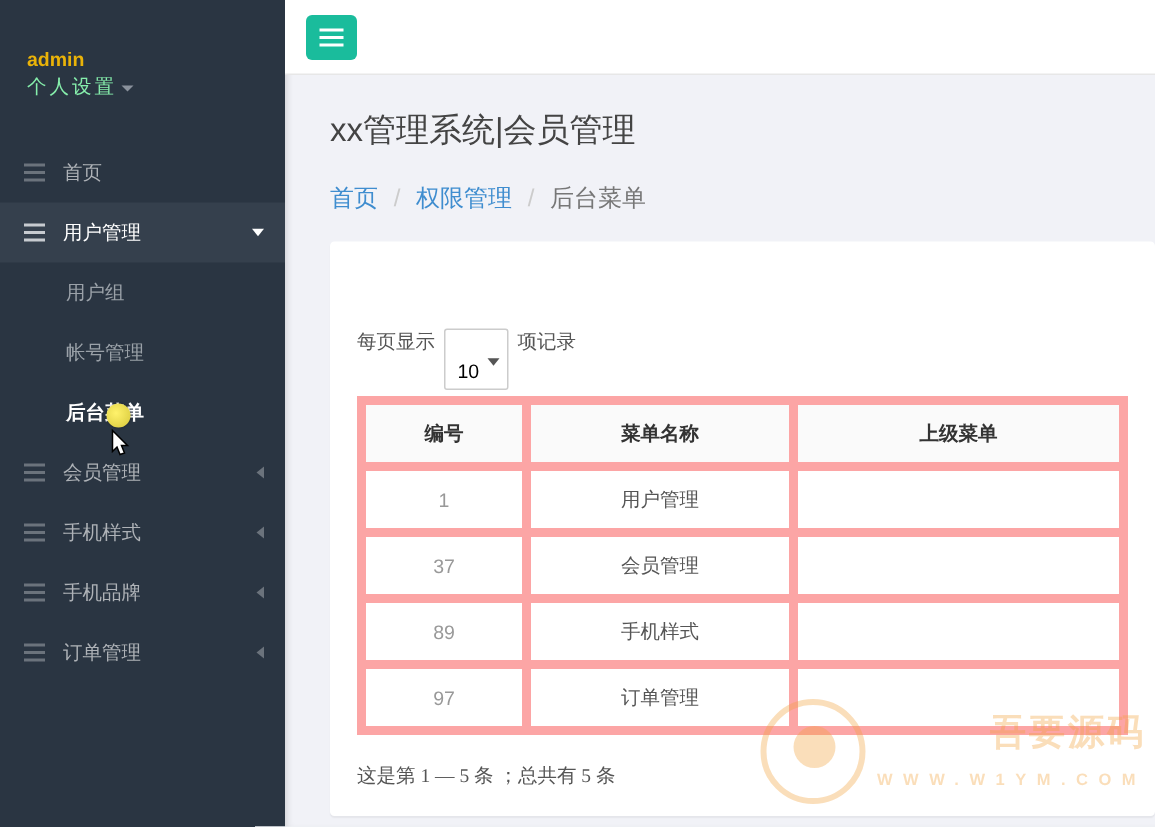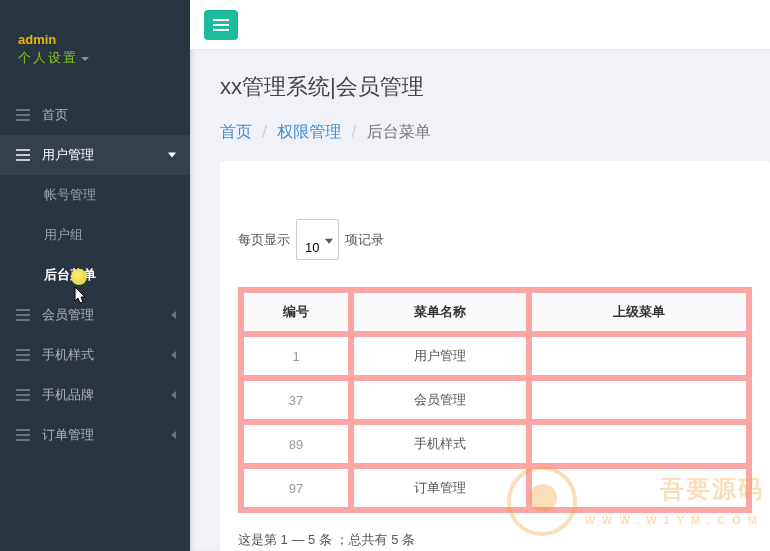--- a/index.html
+++ b/index.html
@@ -17,21 +17,21 @@
     width: 190px;
     background: #2a3542;
     color: #aeb2b7;
     flex-shrink: 0;
   }
   .sidebar-header {
     padding: 32px 18px 14px 18px;
   }
   .admin-name { color: #eab308; font-weight: bold; font-size: 13px; }
   .personal-set {
-    color: #84cc16; font-size: 13px; margin-top: 2px; letter-spacing: 2px;
+    color: #86efac; font-size: 13px; margin-top: 2px; letter-spacing: 2px;
     display: flex; align-items: center; cursor: pointer;
   }
   .caret-down {
     display: inline-block; width: 0; height: 0;
     border-left: 4px solid transparent; border-right: 4px solid transparent;
     border-top: 4px solid #8a929c; margin-left: 3px; margin-top: 2px;
   }
   .nav { list-style: none; margin-top: 14px; }
   .nav-item, .nav-sub-item {
     display: flex; align-items: center;
@@ -88,21 +88,21 @@
   .breadcrumb { margin-top: 20px; font-size: 16px; color: #6b6b6b; }
   .breadcrumb a { color: #3f8dcf; text-decoration: none; }
   .breadcrumb .sep { color: #ccc; margin: 0 6px; }
   .breadcrumb .cur { color: #777; }
 
   .panel {
     margin: 6px 0 0 30px; background: #fff; border-radius: 3px;
     box-shadow: 0 1px 1px rgba(0,0,0,0.05); padding: 58px 18px 18px 18px;
     min-height: 360px;
   }
-  .length-control { font-size: 13px; color: #555; margin-bottom: 27px; display: flex; align-items: center; gap: 6px; }
+  .length-control { font-size: 13px; color: #555; margin-bottom: 4px; display: flex; align-items: flex-start; gap: 6px; }
   .length-control select {
     border: 1px solid #ccc; padding: 20px 18px 4px 8px; font-size: 13px; background: #fff;
     appearance: none; -webkit-appearance: none; border-radius: 2px;
   }
   .select-wrap { position: relative; display: inline-block; }
   .select-wrap::after {
     content: ""; position: absolute; right: 6px; top: 50%; transform: translateY(-25%);
     width: 0; height: 0;
     border-left: 4px solid transparent; border-right: 4px solid transparent;
     border-top: 5px solid #555;
@@ -111,21 +111,21 @@
 
   table.data { width: 100%; border-collapse: collapse; }
   table.data th, table.data td {
     border: 6px solid #fca5a5; padding: 10px 8px; text-align: center;
     font-size: 13px; color: #555; font-weight: normal;
   }
   table.data th { background: #fafafa; color: #333; font-weight: bold; }
   table.data td.col-id { width: 110px; color: #999; }
   table.data td.col-up { width: 220px; }
 
-  .info-line { margin-top: 18px; font-size: 13px; color: #555; }
+  .info-line { margin-top: 18px; font-size: 13px; color: #555; font-family: Liberation Serif, serif; }
 
   .watermark {
     position: absolute; right: 0; bottom: 0; pointer-events: none;
     opacity: 0.35; width: 270px; height: 100px;
     display: flex; align-items: center; justify-content: flex-end;
     gap: 8px; padding-right: 6px;
   }
   .wm-circle {
     width: 70px; height: 70px; border: 4px solid #f2a23c; border-radius: 50%;
     position: relative; flex-shrink: 0;
@@ -174,24 +174,24 @@
         <span class="grid-icon">
             <span></span>
             <span></span>
             <span></span>
           </span>
         <span>用户管理</span>
         <span class="chev down"></span>
       </li>
       <ul class="nav-sub">
         <li class="nav-sub-item">
-          <span>帐号管理</span>
+          <span>用户组</span>
         </li>
         <li class="nav-sub-item">
-          <span>用户组</span>
+          <span>帐号管理</span>
         </li>
         <li class="nav-sub-item active">
           <span>后台菜单</span>
         </li>
       </ul>
       <li class="nav-item">
         <span class="grid-icon">
             <span></span>
             <span></span>
             <span></span>

